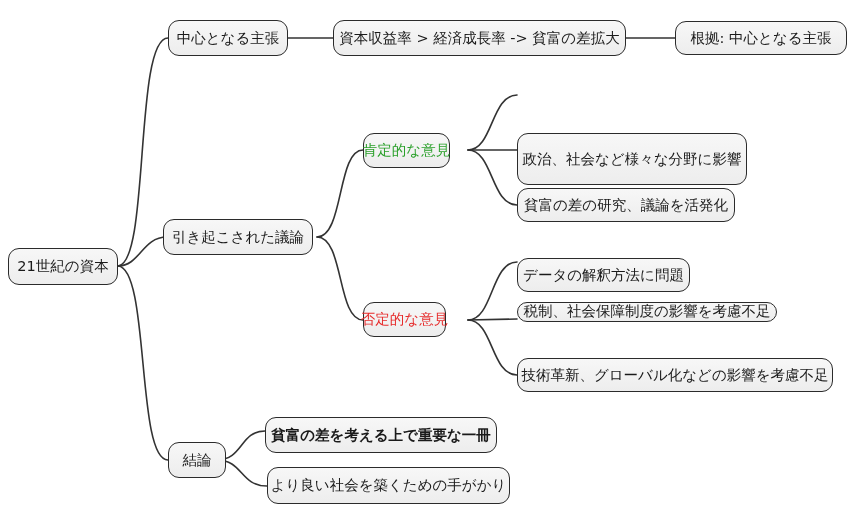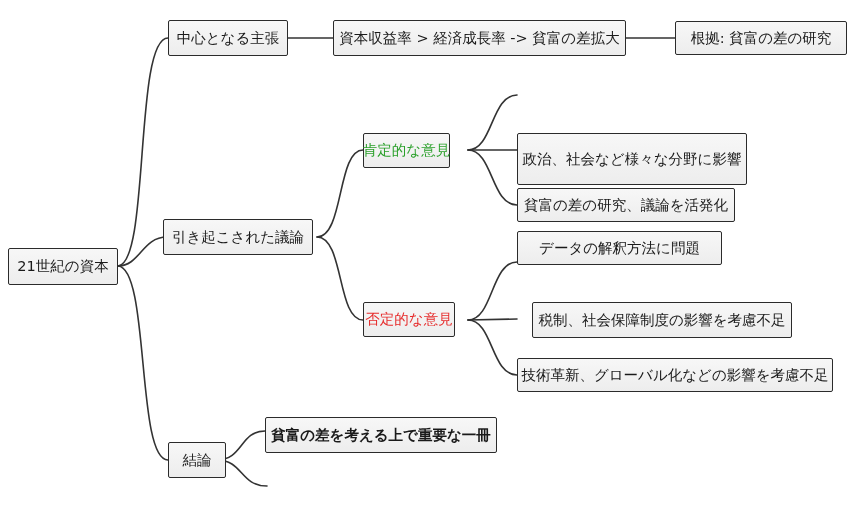--- a/index.html
+++ b/index.html
@@ -27,21 +27,21 @@
     stroke-linecap: round;
   }
   .node {
     position: absolute;
     box-sizing: border-box;
     display: flex;
     align-items: center;
     justify-content: center;
     background: linear-gradient(180deg, #f7f7f7 0%, #ededed 100%);
     border: 1.6px solid var(--border, #2b2b2b);
-    border-radius: 2px;
+    border-radius: 11px;
     color: var(--text, #1a1a1a);
     font-size: 14.5px;
     line-height: 1;
     white-space: nowrap;
     padding: 4px 4px;
   }
   .node.positive { color: var(--positive, #2aa02a); }
   .node.negative { color: var(--negative, #e62b2b); }
 </style>
 </head>
@@ -66,37 +66,38 @@
     <path d="M 217 460 C 243 460, 240 431, 265 431"></path>
     <path d="M 217 460 C 243 460, 240 486, 267 486"></path>
   </svg>
 
   <div class="node" style="left:8px; top:248px; width:110px; height:37px;">21世紀の資本</div>
 
   <div class="node" style="left:168px; top:20px; width:120px; height:36px;">中心となる主張</div>
 
   <div class="node" style="left:333px; top:20px; width:293px; height:36px;">資本収益率 &gt; 経済成長率 -&gt; 貧富の差拡大</div>
 
-  <div class="node" style="left:675px; top:21px; width:172px; height:34px;">根拠: 貧富の差の研究</div>
+  <div class="node" style="left:675px; top:21px; width:172px; height:34px;">根拠: 中心となる主張</div>
 
   <div class="node" style="left:163px; top:219px; width:150px; height:36px;">引き起こされた議論</div>
 
   <div class="node positive" style="left:363px; top:133px; width:87px; height:35px;">肯定的な意見</div>
 
 
   <div class="node" style="left:517px; top:133px; width:230px; height:52px;">政治、社会など様々な分野に影響</div>
 
   <div class="node" style="left:517px; top:188px; width:218px; height:34px;">貧富の差の研究、議論を活発化</div>
 
-  <div class="node negative" style="left:363px; top:302px; width:92px; height:35px;">否定的な意見</div>
+  <div class="node negative" style="left:363px; top:302px; width:83px; height:35px;">否定的な意見</div>
 
-  <div class="node" style="left:517px; top:231px; width:205px; height:34px;font-family:Liberation Serif, serif;">データの解釈方法に問題</div>
+  <div class="node" style="left:517px; top:258px; width:173px; height:34px;font-family:Liberation Serif, serif;">データの解釈方法に問題</div>
 
-  <div class="node" style="left:532px; top:302px; width:260px; height:36px;">税制、社会保障制度の影響を考慮不足</div>
+  <div class="node" style="left:517px; top:302px; width:260px; height:20px;font-family:Liberation Mono, monospace;">税制、社会保障制度の影響を考慮不足</div>
 
   <div class="node" style="left:517px; top:358px; width:316px; height:34px;">技術革新、グローバル化などの影響を考慮不足</div>
 
   <div class="node" style="left:168px; top:442px; width:58px; height:36px;font-family:Liberation Serif, serif;">結論</div>
 
   <div class="node" style="left:265px; top:417px; width:232px; height:36px;font-weight:bold;">貧富の差を考える上で重要な一冊</div>
 
+  <div class="node" style="left:267px; top:467px; width:243px; height:37px;">より良い社会を築くための手がかり</div>
 
 </div>
 
 </body></html>

